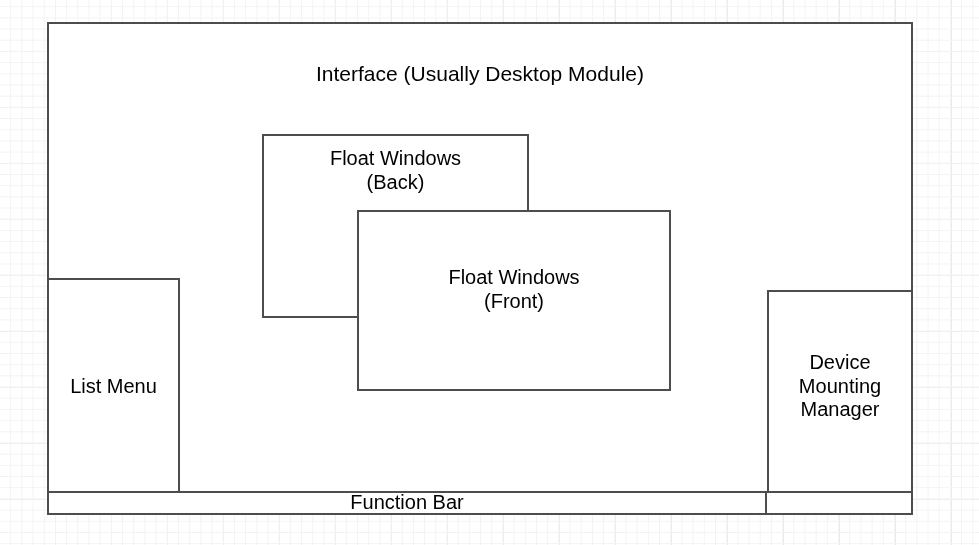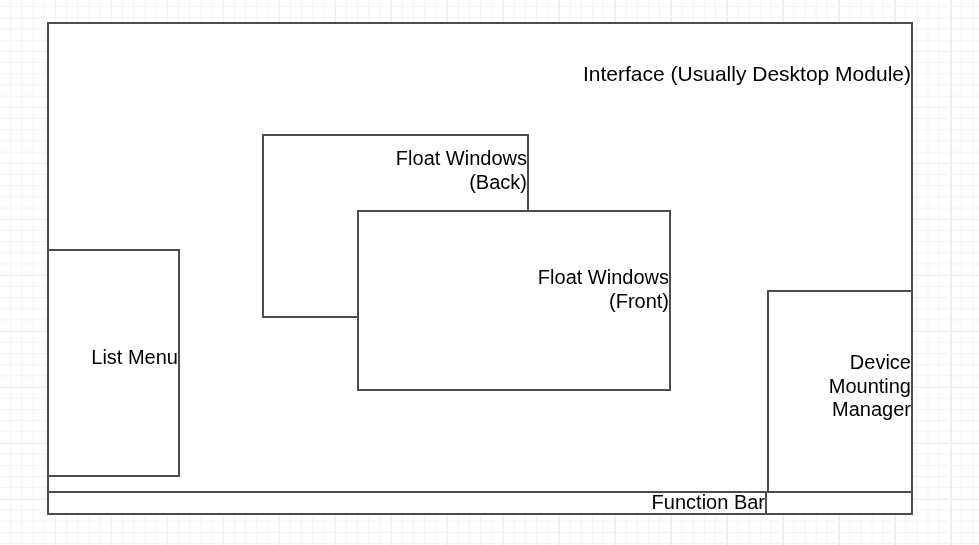--- a/index.html
+++ b/index.html
@@ -39,21 +39,21 @@
     border: 2px solid #4d4d4d;
     background: #ffffff;
     color: #000000;
     text-align: center;
   }
 
   .box-label {
     position: absolute;
     left: 0;
     right: 0;
-    text-align: right;
+    text-align: center;
     color: #000000;
     white-space: pre;
     line-height: 1.18;
   }
 
   
   #interface-container {
     left: 47px;
     top: 22px;
     width: 866px;
@@ -84,21 +84,21 @@
     height: 181px;
     z-index: 3;
   }
   #float-front-label {
     top: 54px;
     font-size: 20px;
   }
 
   #list-menu {
     left: 47px;
-    top: 249px;
+    top: 278px;
     width: 133px;
     height: 228px;
     z-index: 2;
   }
   #list-menu-label {
     top: 95px;
     font-size: 20px;
   }
 
   #device-manager {

